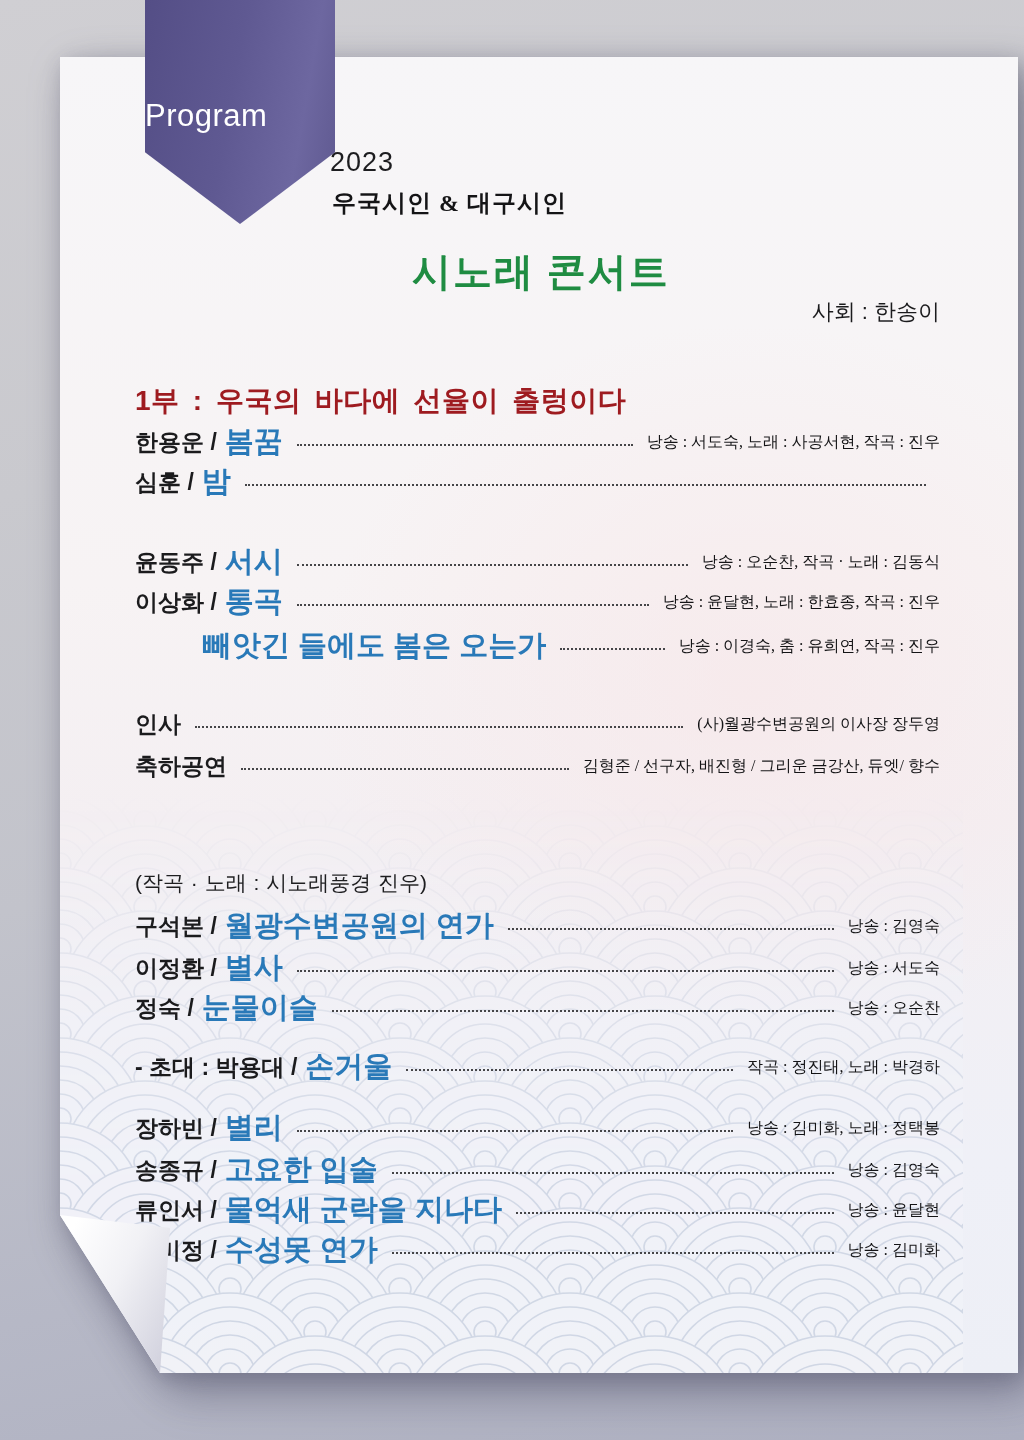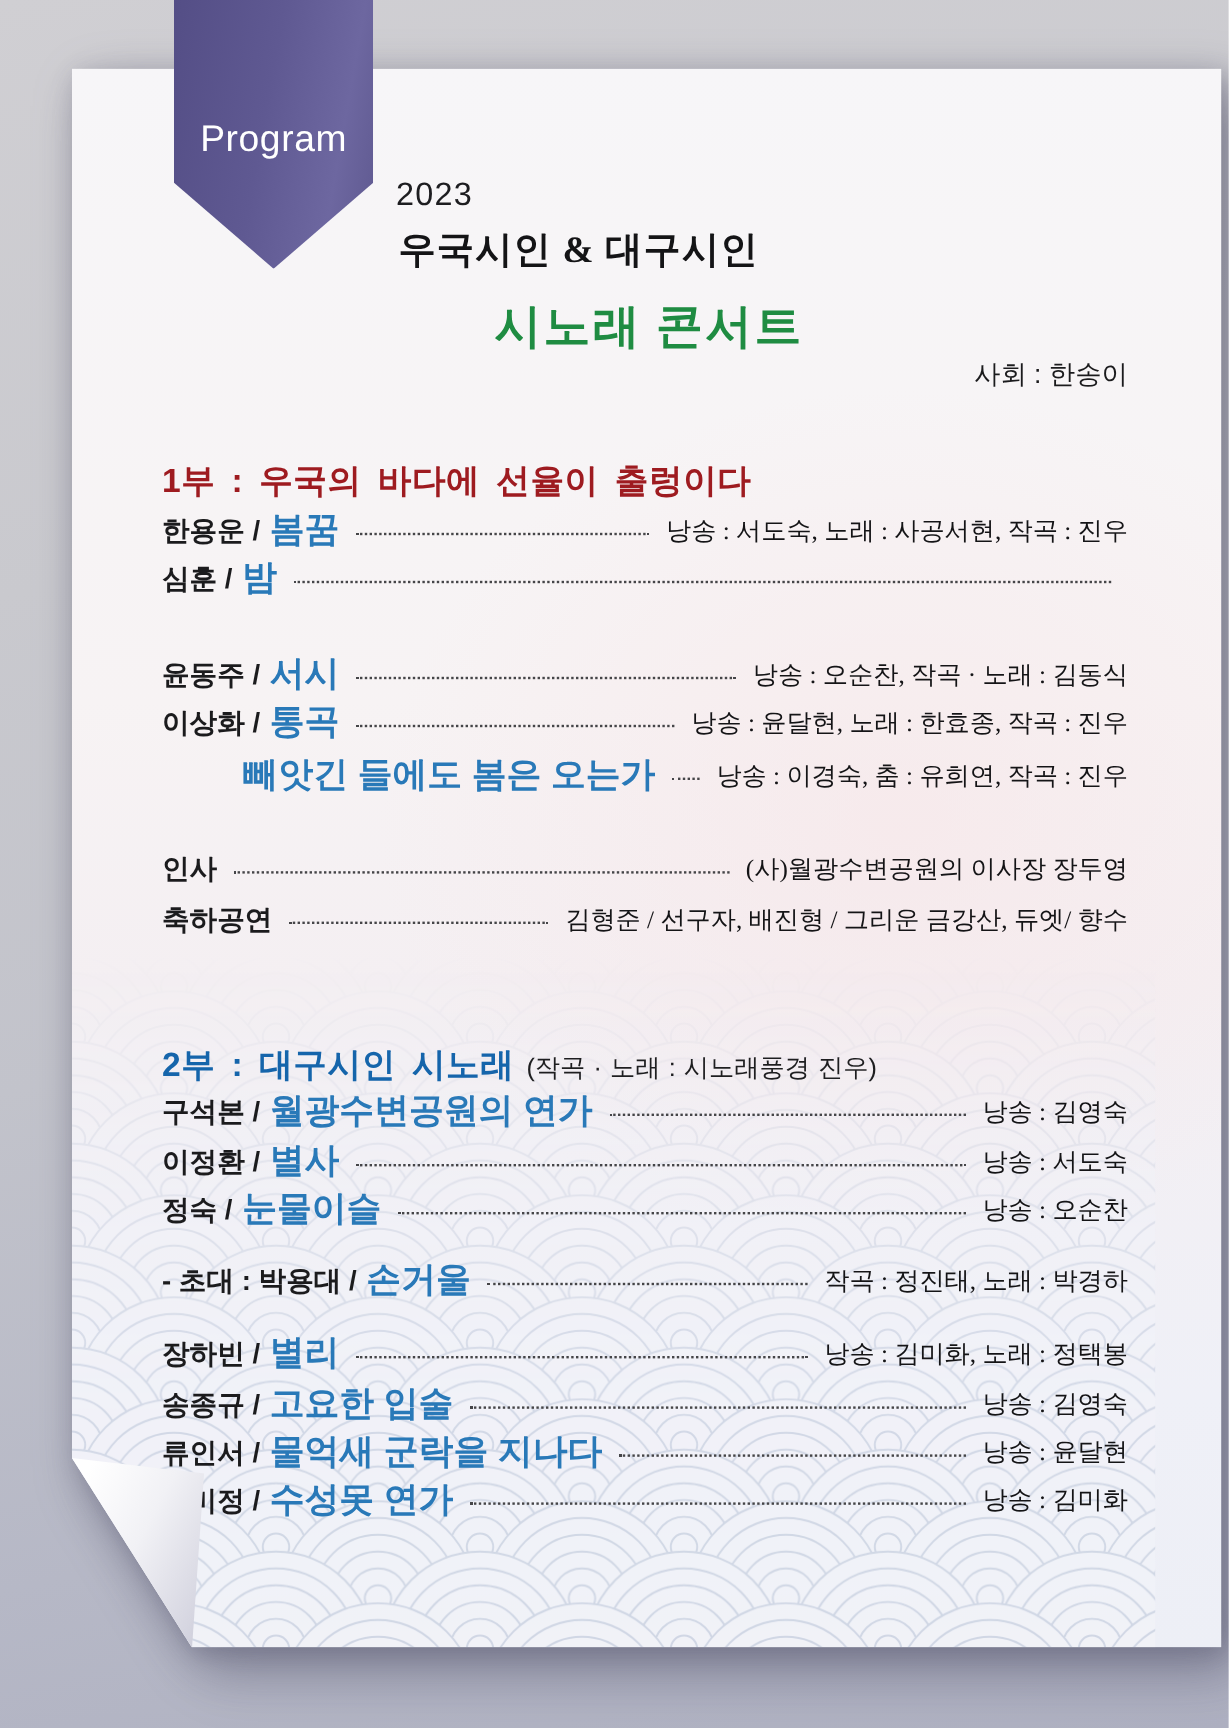--- a/index.html
+++ b/index.html
@@ -15,45 +15,45 @@
       linear-gradient(180deg,#f7f6f8 0%,#f7f3f4 40%,#f4eff2 58%,#eff0f7 84%,#edeff6 100%);
     clip-path:polygon(0 0,100% 0,100% 100%,100px 100%,0 1158px);}
   .waves{position:absolute;left:0;top:0;z-index:0;}
   .content{position:absolute;inset:0;z-index:1;}
   
   .flap{position:absolute;left:0;top:1155px;width:120px;height:168px;z-index:2;
     clip-path:polygon(0 3px,110px 16px,100px 161px);
     background:linear-gradient(118deg,#ffffff 10%,#f1f1f5 45%,#d6d6e1 82%,#c6c6d4 100%);
     filter:drop-shadow(5px 4px 5px rgba(70,70,100,.40));}
   
-  .ribbon{position:absolute;left:145px;top:0;width:166px;height:224px;z-index:5;
+  .ribbon{position:absolute;left:145px;top:0;width:190px;height:224px;z-index:5;
     clip-path:polygon(0 0,100% 0,100% 68%,50% 100%,0 68%);
     background:linear-gradient(100deg,#544e86 0%,#5f5992 45%,#6d67a0 78%,#5e588f 100%);
-    text-align:center;}
+    }
   .ribbon .lbl{display:inline-block;margin-top:98px;color:#ffffff;font-size:31px;letter-spacing:.5px;}
   
   .year{position:absolute;left:270px;top:90px;font-size:27px;letter-spacing:1px;color:#1d1d20;}
-  .t-top{position:absolute;left:272px;top:130px;font-size:31px;font-weight:700;letter-spacing:1px;
+  .t-top{position:absolute;left:272px;top:130px;font-size:24px;font-weight:700;letter-spacing:1px;
     color:#141416;font-family:"Liberation Serif",serif;}
   .t-main{position:absolute;left:352px;top:172px;font-size:39px;font-weight:700;letter-spacing:2px;
     color:#1f8c42;font-family:"Liberation Serif",serif;margin-top:16px;}
   .host{position:absolute;right:78px;top:240px;font-size:22px;font-weight:500;color:#1b1b1d;}
   
   .h-part{position:absolute;left:75px;font-size:28px;font-weight:700;word-spacing:5px;letter-spacing:.5px;margin-top:20px;}
   .h-p1{top:305px;color:#9e1b20;}
   .h-p2{top:792px;color:#1565ab;display:flex;align-items:baseline;gap:10px;}
   .h-p2 .note{font-size:21px;font-weight:400;color:#1e1e20;word-spacing:1px;letter-spacing:0;}
   
   .row{position:absolute;left:75px;right:78px;height:30px;display:flex;align-items:center;text-align:center;}
   .poet{font-size:23px;font-weight:700;color:#1b1b1d;white-space:nowrap;}
   .song{font-size:29px;font-weight:700;color:#2979b8;white-space:nowrap;}
   .song:not(:empty){margin-left:8px;}
   .lead{flex:1;height:0;border-bottom:2px dotted #454548;margin:0 14px 0 14px;align-self:center;
     transform:translateY(3px);min-width:18px;}
-  .cred{font-size:21px;color:#141416;white-space:nowrap;font-family:"Liberation Serif",serif;}
+  .cred{font-size:16px;color:#141416;white-space:nowrap;font-family:"Liberation Serif",serif;}
   .indent{padding-left:60px;}
 </style>
 </head>
 <body>
 
 <div class="stage">
 
   <div class="paper-wrap">
     <div class="paper">
 
@@ -137,21 +137,20 @@
           <span class="cred">(사)월광수변공원의 이사장 장두영</span>
         </div>
         <div class="row" style="top:694px">
           <span class="poet">축하공연</span>
           <span class="song"></span>
           <span class="lead"></span>
           <span class="cred">김형준 / 선구자,  배진형 / 그리운 금강산,  듀엣/ 향수</span>
         </div>
 
         <div class="h-part h-p2">
-          <span>2부 : 대구시인 시노래</span>
           <span class="note">(작곡 · 노래 : 시노래풍경 진우)</span>
         </div>
 
         <div class="row" style="top:854px">
           <span class="poet">구석본 /</span>
           <span class="song">월광수변공원의 연가</span>
           <span class="lead"></span>
           <span class="cred">낭송 : 김영숙</span>
         </div>
         <div class="row" style="top:896px">

